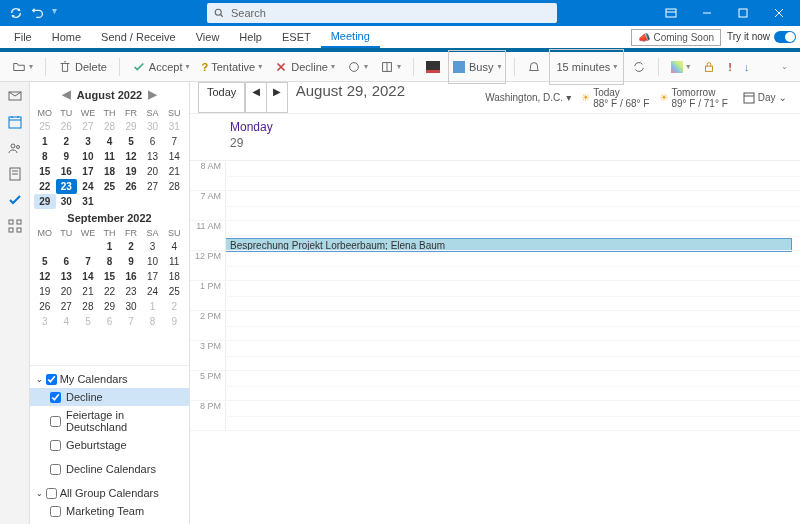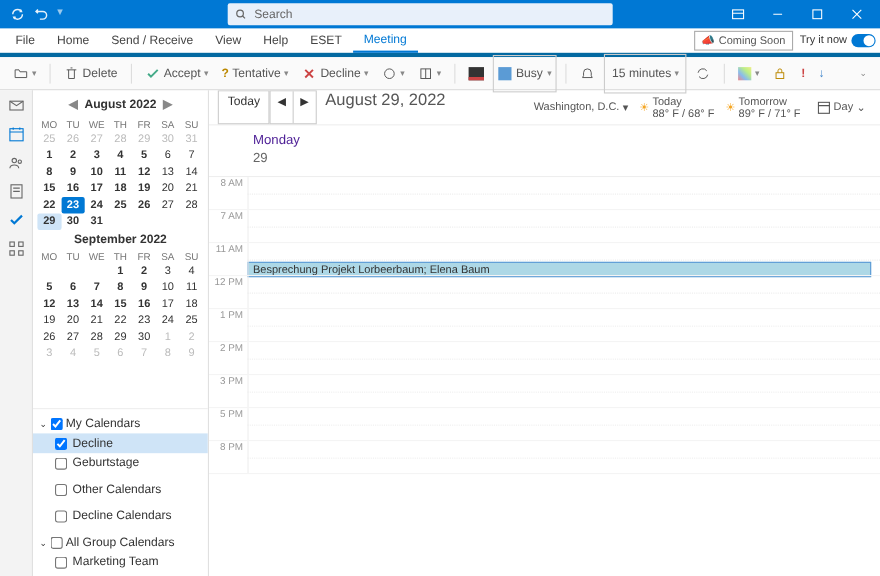--- a/index.html
+++ b/index.html
@@ -414,25 +414,25 @@
           <span class="chev">⌄</span>
           <input type="checkbox" checked="" style="width: 11px; height: 11px;">
           <span>My Calendars</span>
         </div>
       <div class="cal-item selected">
           <input type="checkbox" checked="" style="">
           <span>Decline</span>
         </div>
       <div class="cal-item">
           <input type="checkbox" style="">
+          <span>Feiertage in Deutschland</span>
+        </div>
+      <div class="cal-item">
+          <input type="checkbox" style="">
           <span>Geburtstage</span>
-        </div>
-      <div class="cal-item" style="padding-left:20px;margin-top:6px">
-          <input type="checkbox" style="">
-          <span>Other Calendars</span>
         </div>
       <div class="cal-item" style="padding-left:20px;margin-top:6px">
           <input type="checkbox" style="">
           <span>Decline Calendars</span>
         </div>
       <div class="group-header" style="margin-top:6px">
           <span class="chev">⌄</span>
           <input type="checkbox" style="width: 11px; height: 11px;">
           <span>All Group Calendars</span>
         </div>

